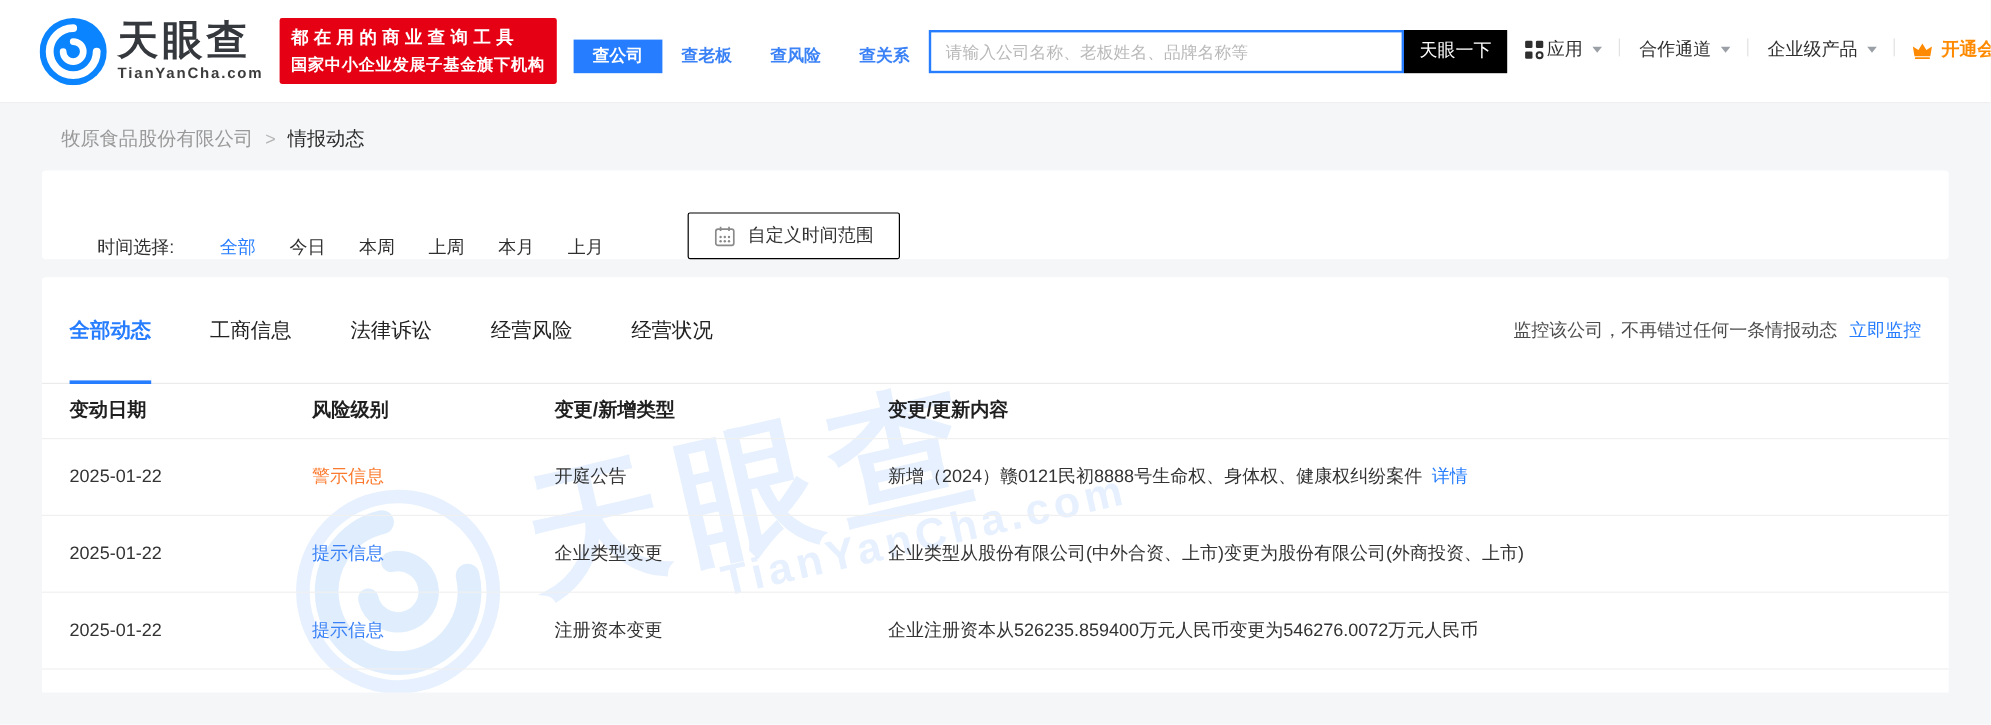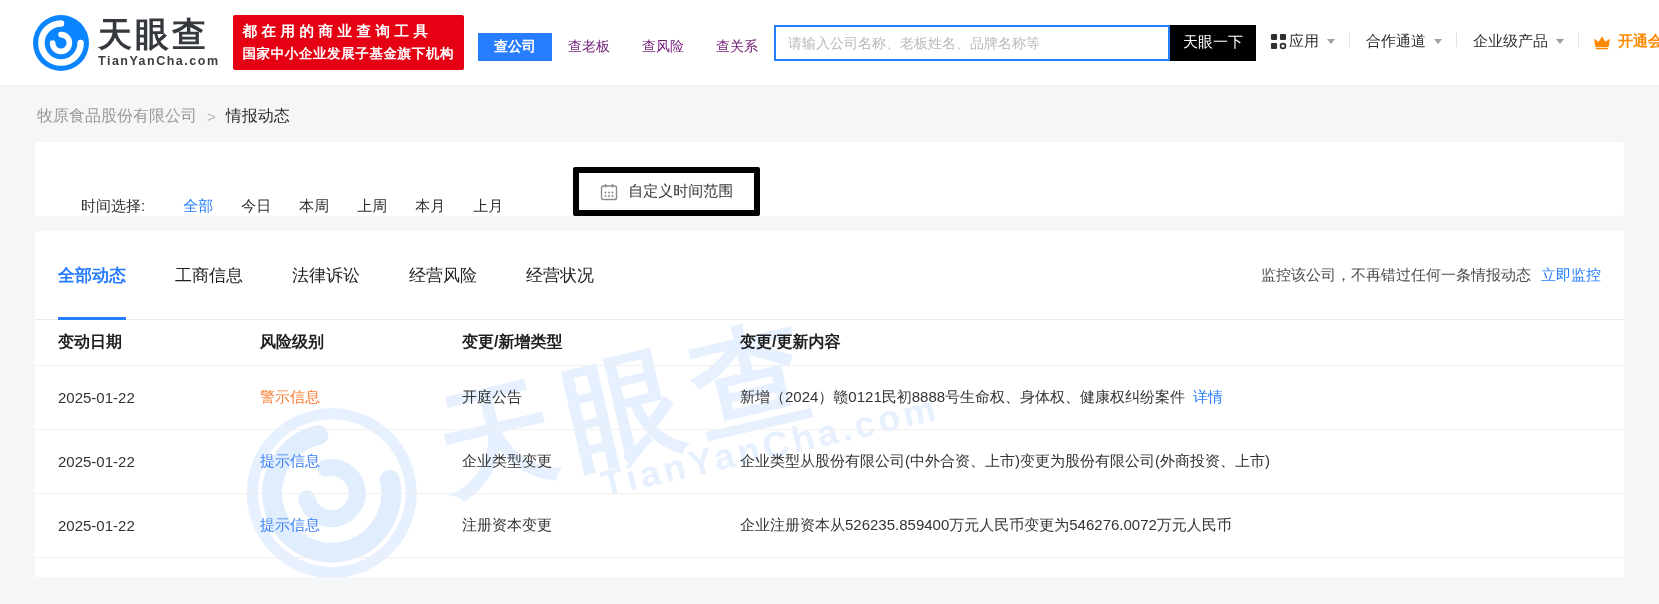--- a/index.html
+++ b/index.html
@@ -13,53 +13,53 @@
   .logo-txt { margin-left:9px; display:flex; flex-direction:column; }
   .brand { font-size:34px; font-weight:700; color:#35383d; letter-spacing:3px; line-height:1.05; }
   .brand-domain { font-size:12.5px; font-weight:700; color:#3c3c3c; letter-spacing:1.5px; margin-top:1px; }
 
   .banner { margin-left:13px; background:#e50113; color:#fff; padding:7px 10px; border-radius:2px; flex-shrink:0; }
   .banner-l1 { font-size:14.5px; letter-spacing:4.5px; font-weight:600; white-space:nowrap; }
   .banner-l2 { font-size:13.5px; letter-spacing:0.6px; font-weight:600; margin-top:4px; white-space:nowrap; }
 
   .search { margin-left:14px; display:flex; flex-direction:row; flex-shrink:0; }
   .stabs { display:flex; align-items:flex-end; }
-  .stab { font-size:14px; color:#701a75; padding:5px 16px; cursor:pointer; }
+  .stab { font-size:14px; color:#3b82f6; padding:5px 16px; cursor:pointer;font-weight:bold; }
   .stab.active { background:#267dff; color:#fff; font-weight:600; }
   .srow { display:flex; }
   .sinput { width:396px; height:36px; border:2px solid #267dff; font-size:14px; padding:0 12px; outline:none; color:#333; }
   .sinput::placeholder { color:#b9b9b9; }
   .sbtn { width:86px; height:36px; background:#000000; color:#fff; border:none; font-size:15px; cursor:pointer; }
 
   .nav { margin-left:auto; margin-right:22px; display:flex; align-items:flex-start; }
   .nav-item { display:flex; align-items:center; padding:0 14px; font-size:15px; color:#2f2f2f; cursor:pointer; white-space:nowrap; }
   .nav-item .lbl { margin:0 2px; }
   .vsep { width:1px; height:15px; background:#e2e2e2; }
   .caret { width:0; height:0; border-left:4px solid transparent; border-right:4px solid transparent; border-top:5px solid #9aa0a6; margin-left:6px; display:inline-block; }
   .vip { color:#ff8a00; font-weight:700; }
   .vip svg { margin-right:5px; }
   .bell-wrap { position:relative; padding:0 12px; display:flex; align-items:center; cursor:pointer; }
   .dot { width:7px; height:7px; border-radius:50%; background:#f5483b; display:inline-block; }
   .bell-dot { position:absolute; top:-3px; right:8px; }
   .sup-dot { margin-left:2px; margin-bottom:12px; }
 
   
-  .crumb { margin:20px 0 0 37px; font-size:16px; display:flex; align-items:center; }
+  .crumb { margin:20px 0 0 51px; font-size:16px; display:flex; align-items:center; }
   .crumb-co { color:#999; cursor:pointer; }
   .crumb-sep { color:#b5b5b5; margin:0 10px; font-size:15px; }
   .crumb-cur { color:#2b2b2b; }
 
   
   .card { background:#fff; margin:0 35px; border-radius:3px; }
   .time-card { margin-top:15px; height:74px; display:flex; align-items:flex-end; padding:0 46px; }
   .tf-label { font-size:15px; color:#333; margin-right:38px; }
   .tf-opts { display:flex; align-items:center; }
   .tf-opt { font-size:15px; color:#2f2f2f; margin-right:28px; cursor:pointer; }
   .tf-opt.active { color:#267dff; }
-  .tf-btn { margin-left:42px; display:flex; align-items:center; gap:10px; border:6px solid #000000; border-radius:2px; background:#fff; padding:9px 21px; font-size:15px; color:#333; cursor:pointer; }
+  .tf-btn { margin-left:42px; display:flex; align-items:center; gap:10px; border:1px solid #000000; border-radius:2px; background:#fff; padding:9px 21px; font-size:15px; color:#333; cursor:pointer; }
 
   .main-card { margin-top:15px; height:346px; position:relative; overflow:hidden; border-radius:3px 3px 0 0; }
 
   .mtabs { display:flex; align-items:center; height:89px; padding:0 23px; border-bottom:1px solid #ebebeb; position:relative; z-index:1; background:transparent; }
   .mtab { font-size:17px; color:#222; margin-right:49px; height:100%; display:flex; align-items:center; position:relative; cursor:pointer; }
   .mtab.active { color:#267dff; font-weight:700; }
   .mtab.active::after { content:""; position:absolute; left:0; bottom:-1px; width:100%; height:3px; background:#267dff; }
   .monitor { margin-left:auto; font-size:15px; color:#4c4c4c; display:flex; align-items:center; }
   .monitor-link { color:#267dff; margin-left:10px; cursor:pointer; }
 

